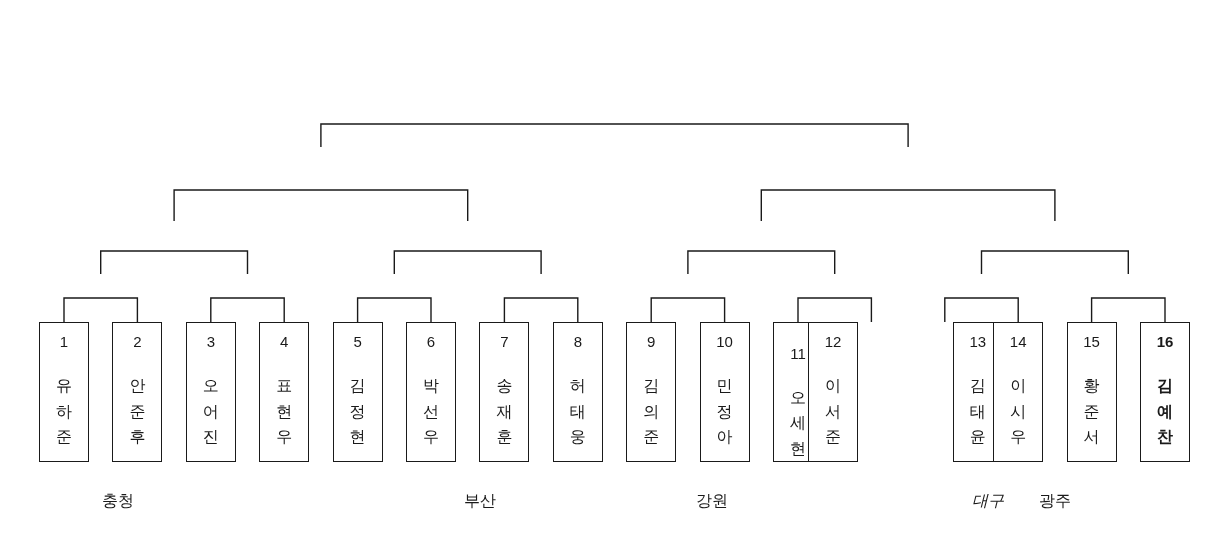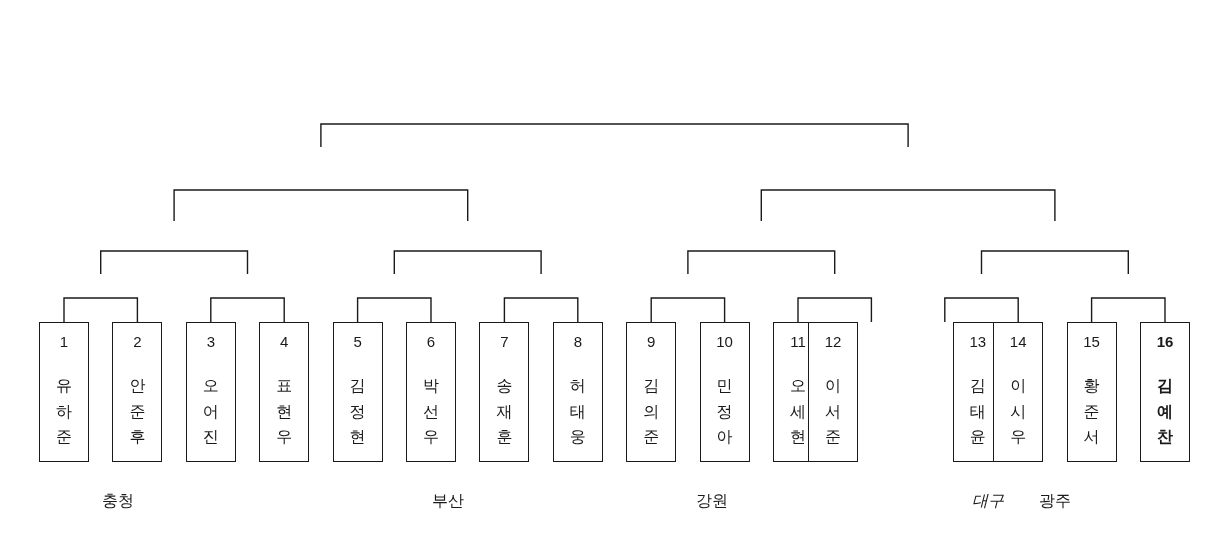--- a/index.html
+++ b/index.html
@@ -130,21 +130,21 @@
         <div class="entrant-name">김
 의
 준</div>
       </div>
       <div class="entrant-box" style="left: 699.6px; top: 322px;">
         <div class="entrant-seed">10</div>
         <div class="entrant-name">민
 정
 아</div>
       </div>
-      <div class="entrant-box" style="left: 773px; top: 322px;">
+      <div class="entrant-box" style="left: 773px; top: 322px; justify-content: flex-end;">
         <div class="entrant-seed">11</div>
         <div class="entrant-name">오
 세
 현</div>
       </div>
       <div class="entrant-box" style="left: 808px; top: 322px; align-items: center;">
         <div class="entrant-seed">12</div>
         <div class="entrant-name">이
 서
 준</div>
@@ -169,18 +169,18 @@
       </div>
       <div class="entrant-box" style="left: 1140px; top: 322px; font-weight: bold;">
         <div class="entrant-seed">16</div>
         <div class="entrant-name">김
 예
 찬</div>
       </div>
     </div>
   <div id="region-layer">
       <div class="region-label" style="left: 118px;">충청</div>
-      <div class="region-label" style="left: 448px;">부산</div>
+      <div class="region-label" style="left: 480px;">부산</div>
       <div class="region-label" style="left: 712px;">강원</div>
       <div class="region-label" style="left: 988px; font-style: italic;">대구</div>
       <div class="region-label" style="left: 1055px;">광주</div>
     </div>
 </div>
 
 </body></html>

